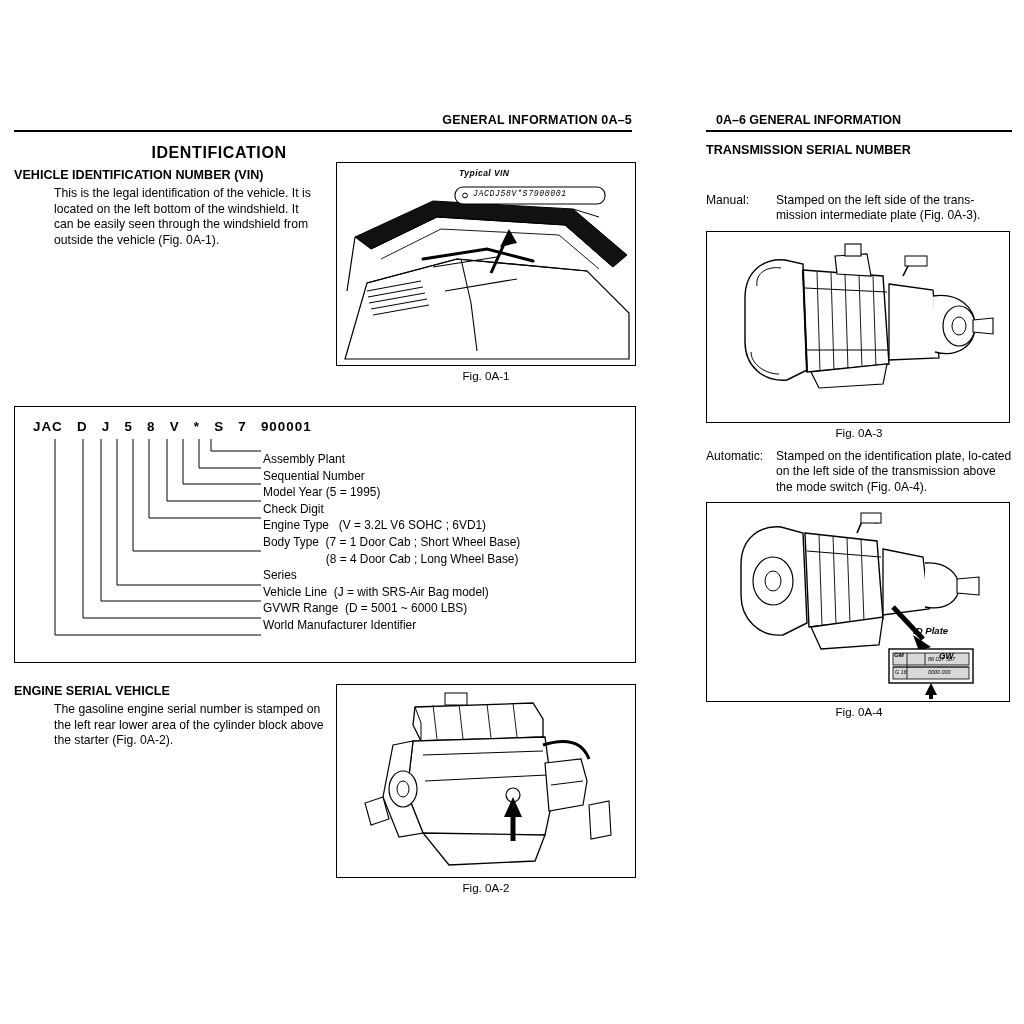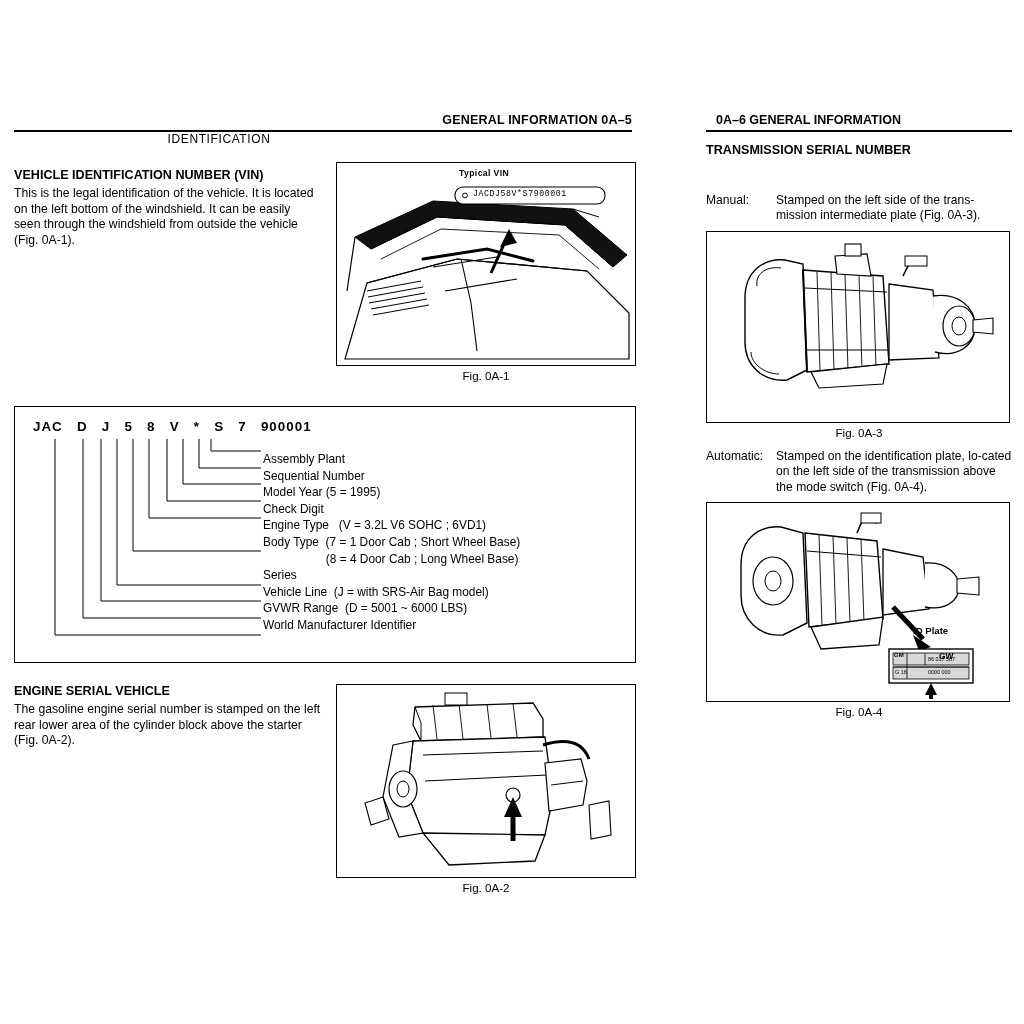--- a/index.html
+++ b/index.html
@@ -5,28 +5,28 @@
   html,body{margin:0;padding:0;background:#ffffff;}
   body{width:1024px;height:1024px;font-family:"Liberation Sans",sans-serif;color:#000;position:relative;overflow:hidden;}
   .page{position:absolute;left:0;top:0;width:1024px;height:776px;}
 
   
   .left{position:absolute;left:14px;top:108px;width:640px;}
   .hdr-left{position:relative;height:22px;}
   .hdr-left .t{position:absolute;right:22px;bottom:3px;font-size:12.5px;font-weight:bold;letter-spacing:.2px;}
   .hdr-rule{border-bottom:2.2px solid #000;width:618px;}
 
-  .title-id{text-align:center;font-size:12px;font-weight:normal;letter-spacing:.6px;padding-right:230px;}
+  .title-id{margin-top:12px;text-align:center;font-size:16px;font-weight:bold;letter-spacing:.6px;padding-right:230px;}
 
   .sec-h{font-size:12.6px;font-weight:bold;margin:0 0 4px 0;}
-  .body-t{font-size:12.2px;line-height:15.6px;}
+  .body-t{font-size:12.2px;line-height:15.6px;margin-left:40px;}
 
   .vin-block{position:absolute;left:0;top:60px;width:300px;}
   .fig1{position:absolute;left:322px;top:54px;width:300px;}
-  .figbox{border:1.6px solid #000;background:#c4b5fd;position:relative;overflow:hidden;}
+  .figbox{border:1.6px solid #000;background:#c4b5fd;position:relative;overflow:hidden;font-style:italic;}
   .figcap{text-align:center;font-size:11.6px;margin-top:3px;}
 
   .vinchart{position:absolute;left:0;top:298px;width:620px;height:255px;border:1.6px solid #000;}
   .vinchart .code{position:absolute;left:18px;top:12px;font-size:13.4px;font-weight:bold;letter-spacing:1px;font-family:"Liberation Sans",sans-serif;}
   .vinchart .labels{position:absolute;left:248px;top:44px;font-size:11.9px;line-height:16.6px;}
   .vinchart .labels div{white-space:pre;}
 
   .eng{position:absolute;left:0;top:576px;width:310px;}
   .fig2{position:absolute;left:322px;top:576px;width:300px;}
 

